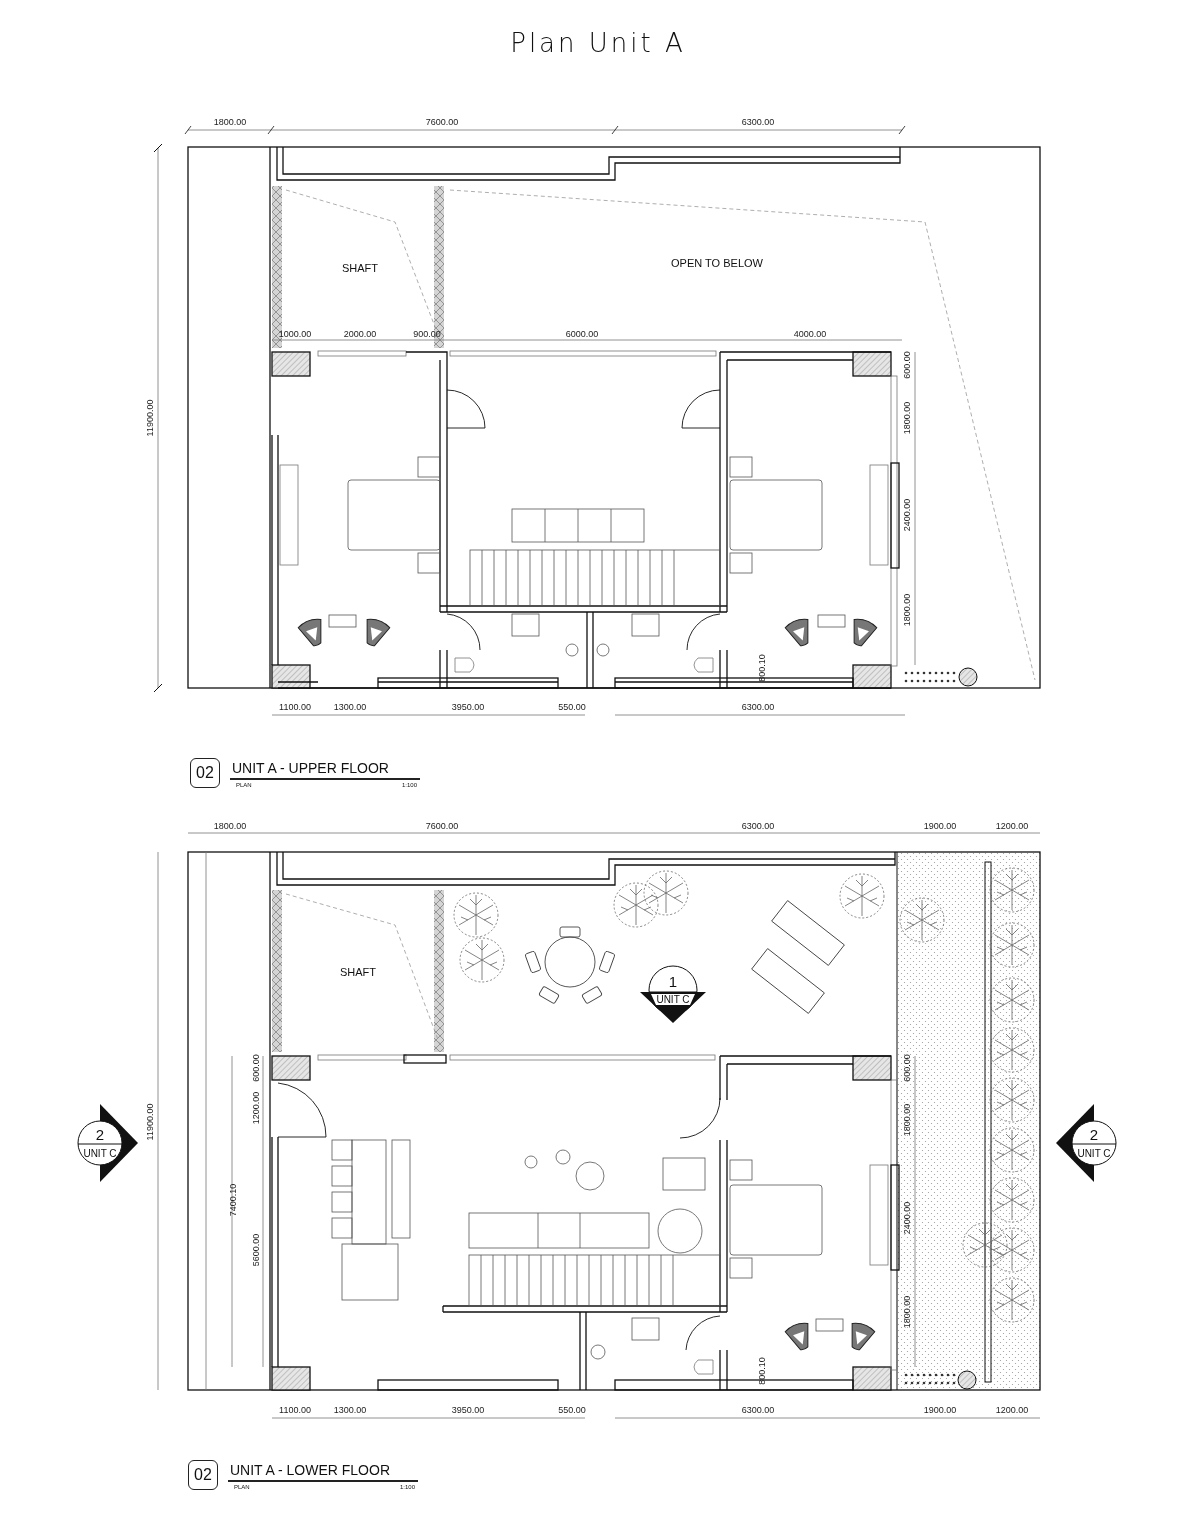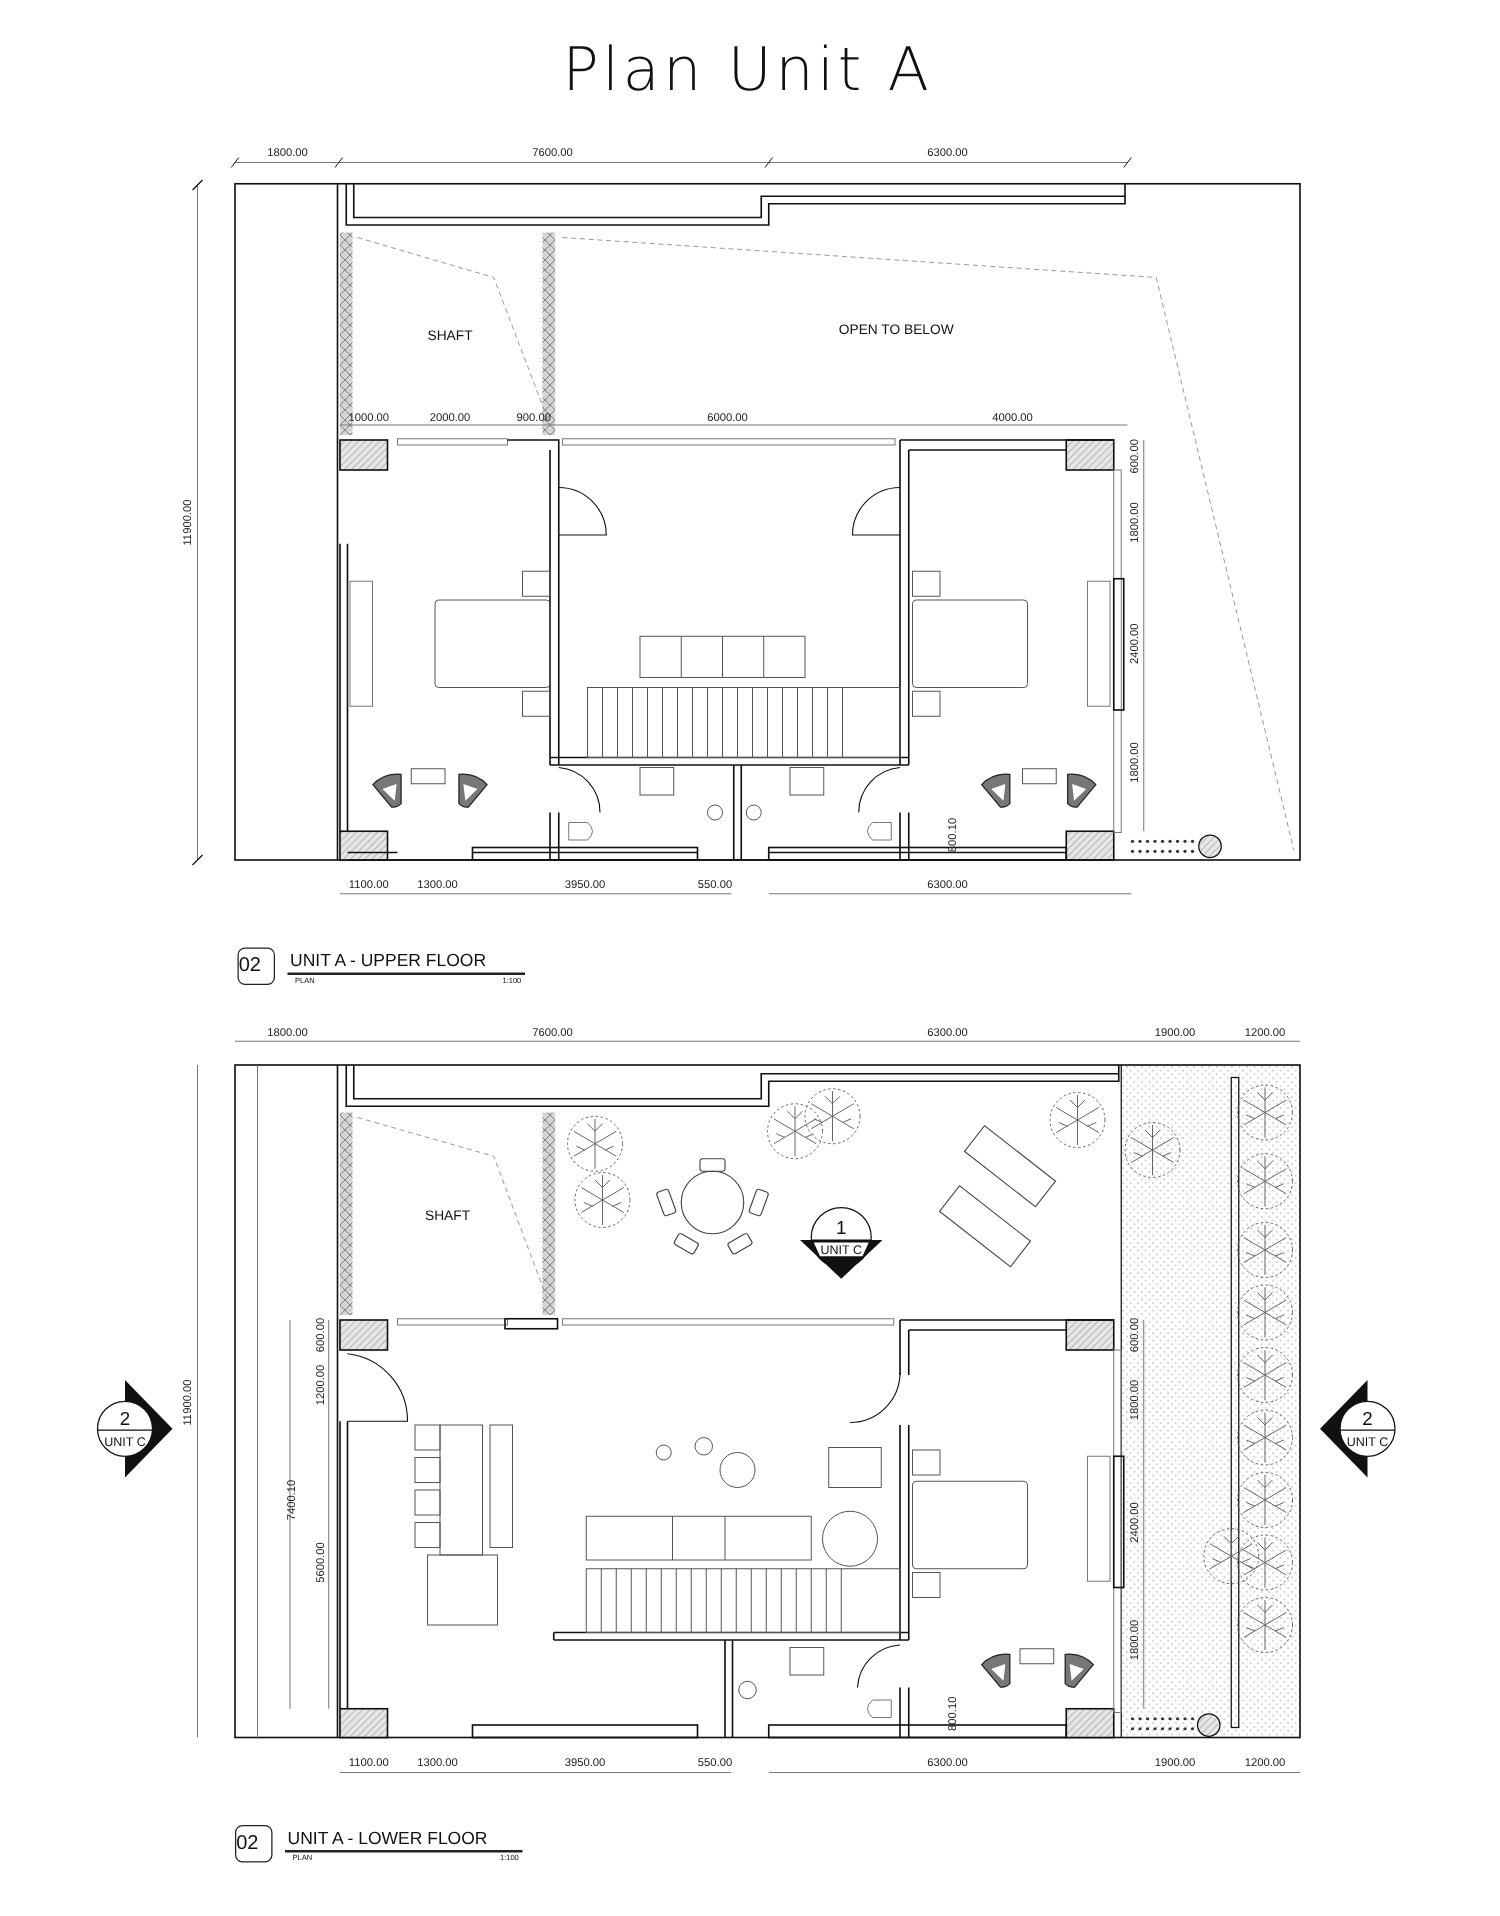--- a/index.html
+++ b/index.html
@@ -1,24 +1,24 @@
 <!DOCTYPE html>
 <html><head>
 <meta charset="utf-8">
 <style>
   html, body { margin:0; padding:0; background:#ffffff; }
   body { width:1200px; height:1533px; position:relative; overflow:hidden; font-family:"Liberation Sans", sans-serif; color:#111; }
-  .title { position:absolute; left:0; width:1196px; top:28px; text-align:center; font-family:"DejaVu Sans", sans-serif; font-weight:300; font-size:48px; letter-spacing:3px; color:#111; }
+  .title { position:absolute; left:0; width:1196px; top:28px; text-align:center; font-family:"DejaVu Sans", sans-serif; font-weight:300; font-size:26px; letter-spacing:3px; color:#111; }
   svg.plan { position:absolute; left:0; top:0; }
   .dimtxt { font-family:"Liberation Sans", sans-serif; font-size:9px; fill:#222; }
   .label { font-family:"Liberation Sans", sans-serif; font-size:11px; fill:#111; }
   .tag-num { font-family:"Liberation Sans", sans-serif; font-size:15px; fill:#111; }
   .tag-unit { font-family:"Liberation Sans", sans-serif; font-size:10px; fill:#111; }
   .caption { position:absolute; }
-  .cap-box { position:absolute; width:30px; height:30px; border:1.4px solid #222; border-radius:6px; box-sizing:border-box; font-size:16px; line-height:28px; }
+  .cap-box { position:absolute; width:30px; height:30px; border:1.4px solid #222; border-radius:6px; box-sizing:border-box; font-size:16px; text-align:center; line-height:28px; }
   .cap-title { position:absolute; left:42px; top:2px; font-size:14px; white-space:nowrap; }
   .cap-line { position:absolute; left:40px; top:20px; width:190px; height:1.5px; background:#222; }
   .cap-sub { position:absolute; left:46px; top:24px; font-size:6px; }
   .cap-scale { position:absolute; left:212px; top:24px; font-size:6px; }
 </style>
 </head>
 <body>
 
 <div class="title">Plan Unit A</div>
 

